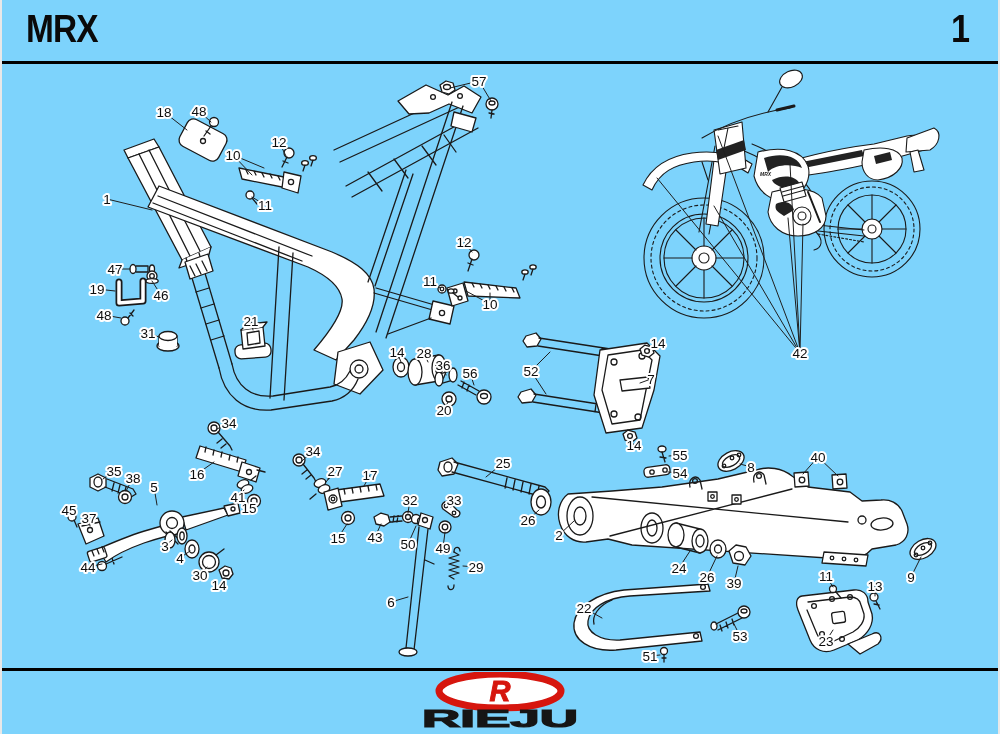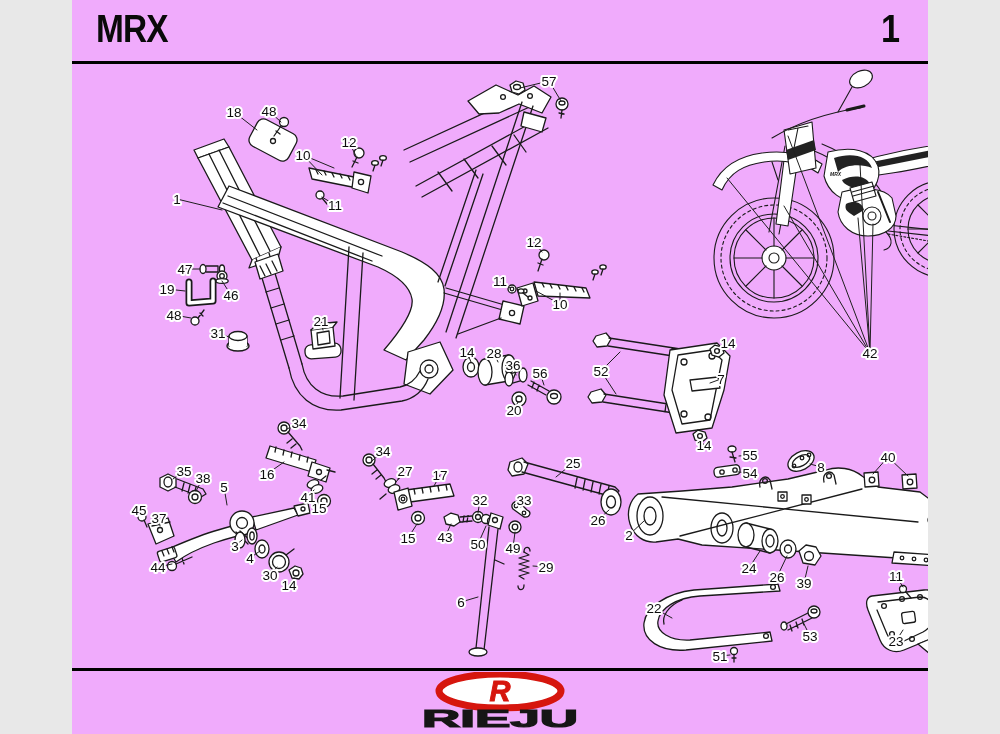--- a/index.html
+++ b/index.html
@@ -1,17 +1,17 @@
 <!DOCTYPE html>
 <html style="--logo-red: #d6160e;"><head>
 <meta charset="utf-8">
 <style>
   :root{ --line:#1a1a1a; --logo-red:#d6160e; --ink:#111; }
   html,body{margin:0;padding:0;background:#e8e8e8;}
-  .page{position:relative;width:856px;height:734px;background:#f0abfc;margin:0 auto;overflow:hidden;
+  .page{position:relative;width:996px;height:734px;background:#7dd3fc;margin:0 auto;overflow:hidden;
         font-family:"Liberation Sans",sans-serif;}
   .hdr-title{position:absolute;top:8px;left:24px;font-size:38px;font-weight:bold;color:#0a0a0a;
         letter-spacing:-1px;transform:scaleX(.88);transform-origin:left center;}
   .hdr-page{position:absolute;top:8px;right:28px;font-size:38px;font-weight:bold;color:#0a0a0a;
         transform:scaleX(.9);transform-origin:right center;}
   .rule{position:absolute;left:0;right:0;height:3px;background:#000;}
   .rule-top{top:61px;}
   .rule-bottom{top:668px;}
   svg.diagram{position:absolute;left:0;top:0;}
   #labels-layer line{stroke:#1f1f1f;stroke-width:1;}

